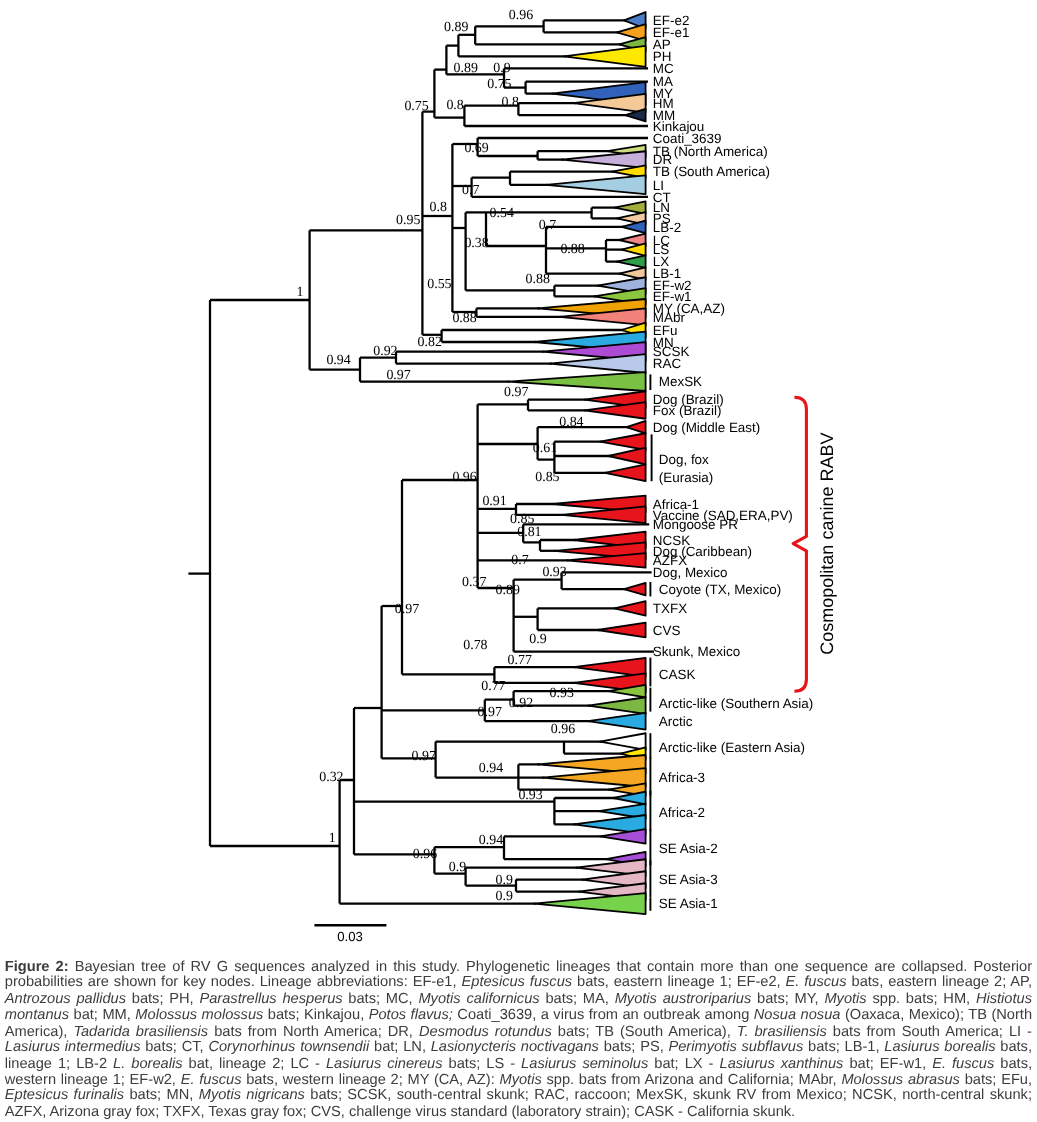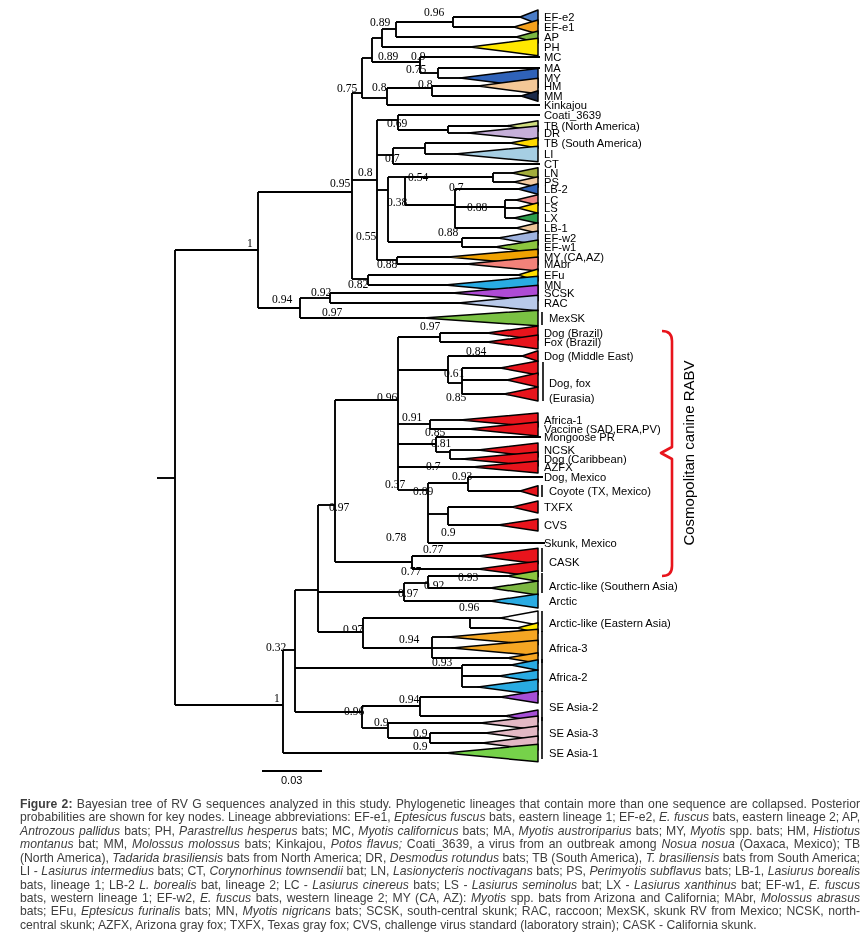--- a/index.html
+++ b/index.html
@@ -1,19 +1,19 @@
 <!DOCTYPE html>
 <html><head>
 <meta charset="utf-8">
 <style>
   html,body{margin:0;padding:0;background:#fff;}
   body{width:864px;font-family:"Liberation Sans",sans-serif;}
   #figure-wrap{width:864px;background:#fff;}
   #tree-canvas{display:block;}
-  #caption{margin:2px 4px 0 20px;font-size:12.2px;line-height:1.1;color:#3d3d3d;
+  #caption{margin:2px 4px 0 4px;font-size:12.2px;line-height:1.1;color:#3d3d3d;
            text-align:justify;font-family:"Liberation Sans",sans-serif;}
   #caption .cap-bold{font-weight:bold;}
   #caption .cap-it{font-style:italic;}
 </style>
 </head>
 <body>
 
 <div id="figure-wrap">
   <div id="tree-canvas"><svg width="864" height="792" viewBox="0 0 864 792">
         <line x1="157" y1="478" x2="175" y2="478" stroke="#000000" stroke-width="1.9"></line>

